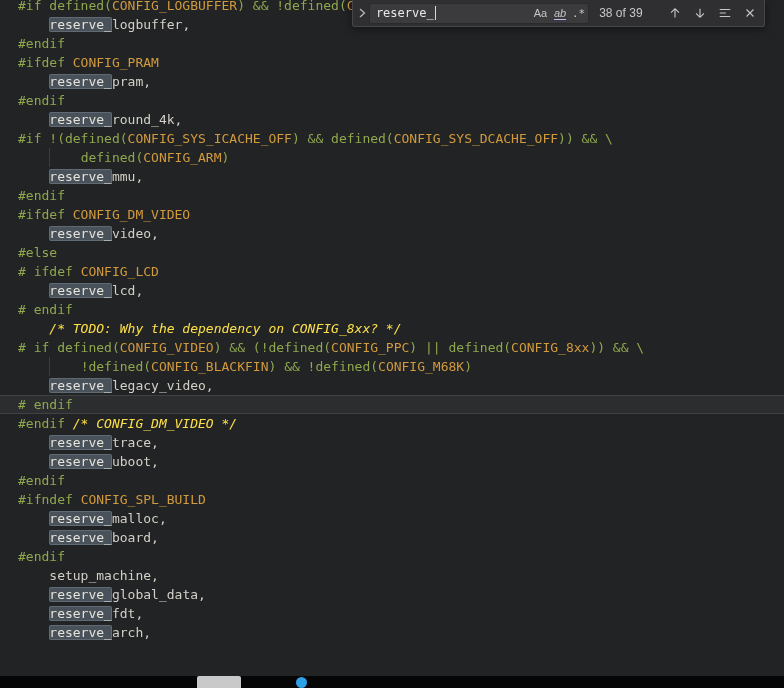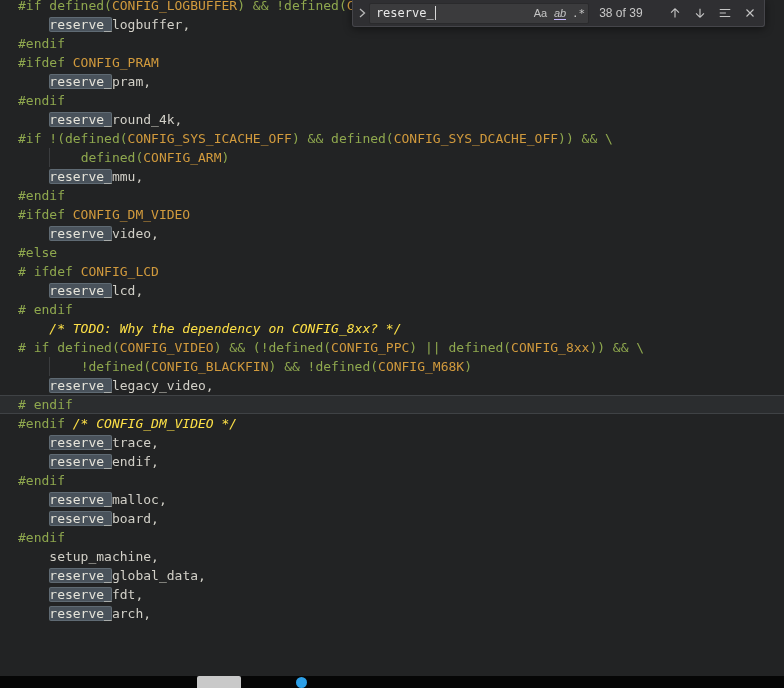--- a/index.html
+++ b/index.html
@@ -74,22 +74,23 @@
       <div class="line"><span class="tok-k"># ifdef </span><span class="tok-m">CONFIG_LCD</span></div>
       <div class="line"><span class="tok-t">    </span><span class="tok-s">reserve_</span><span class="tok-t">lcd,</span></div>
       <div class="line"><span class="tok-k"># endif</span></div>
       <div class="line"><span class="tok-t">    </span><span class="tok-c">/* TODO: Why the dependency on CONFIG_8xx? */</span></div>
       <div class="line"><span class="tok-k"># if defined(</span><span class="tok-m">CONFIG_VIDEO</span><span class="tok-k">) &amp;&amp; (!defined(</span><span class="tok-m">CONFIG_PPC</span><span class="tok-k">) || defined(</span><span class="tok-m">CONFIG_8xx</span><span class="tok-k">)) &amp;&amp; \</span></div>
       <div class="line"><span class="guide" style="left: calc(4ch + 18px);"></span><span class="tok-t">        </span><span class="tok-k">!defined(</span><span class="tok-m">CONFIG_BLACKFIN</span><span class="tok-k">) &amp;&amp; !defined(</span><span class="tok-m">CONFIG_M68K</span><span class="tok-k">)</span></div>
       <div class="line"><span class="tok-t">    </span><span class="tok-s">reserve_</span><span class="tok-t">legacy_video,</span></div>
       <div class="line current"><span class="tok-k"># endif</span></div>
       <div class="line"><span class="tok-k">#endif </span><span class="tok-c">/* CONFIG_DM_VIDEO */</span></div>
       <div class="line"><span class="tok-t">    </span><span class="tok-s">reserve_</span><span class="tok-t">trace,</span></div>
-      <div class="line"><span class="tok-t">    </span><span class="tok-s">reserve_</span><span class="tok-t">endif,</span></div>
+      <div class="line"><span class="tok-t">    </span><span class="tok-s">reserve_</span><span class="tok-t">uboot,</span></div>
       <div class="line"><span class="tok-k">#endif</span></div>
+      <div class="line"><span class="tok-k">#ifndef </span><span class="tok-m">CONFIG_SPL_BUILD</span></div>
       <div class="line"><span class="tok-t">    </span><span class="tok-s">reserve_</span><span class="tok-t">malloc,</span></div>
       <div class="line"><span class="tok-t">    </span><span class="tok-s">reserve_</span><span class="tok-t">board,</span></div>
       <div class="line"><span class="tok-k">#endif</span></div>
       <div class="line"><span class="tok-t">    setup_machine,</span></div>
       <div class="line"><span class="tok-t">    </span><span class="tok-s">reserve_</span><span class="tok-t">global_data,</span></div>
       <div class="line"><span class="tok-t">    </span><span class="tok-s">reserve_</span><span class="tok-t">fdt,</span></div>
       <div class="line"><span class="tok-t">    </span><span class="tok-s">reserve_</span><span class="tok-t">arch,</span></div>
     </div>
 </div>
 

